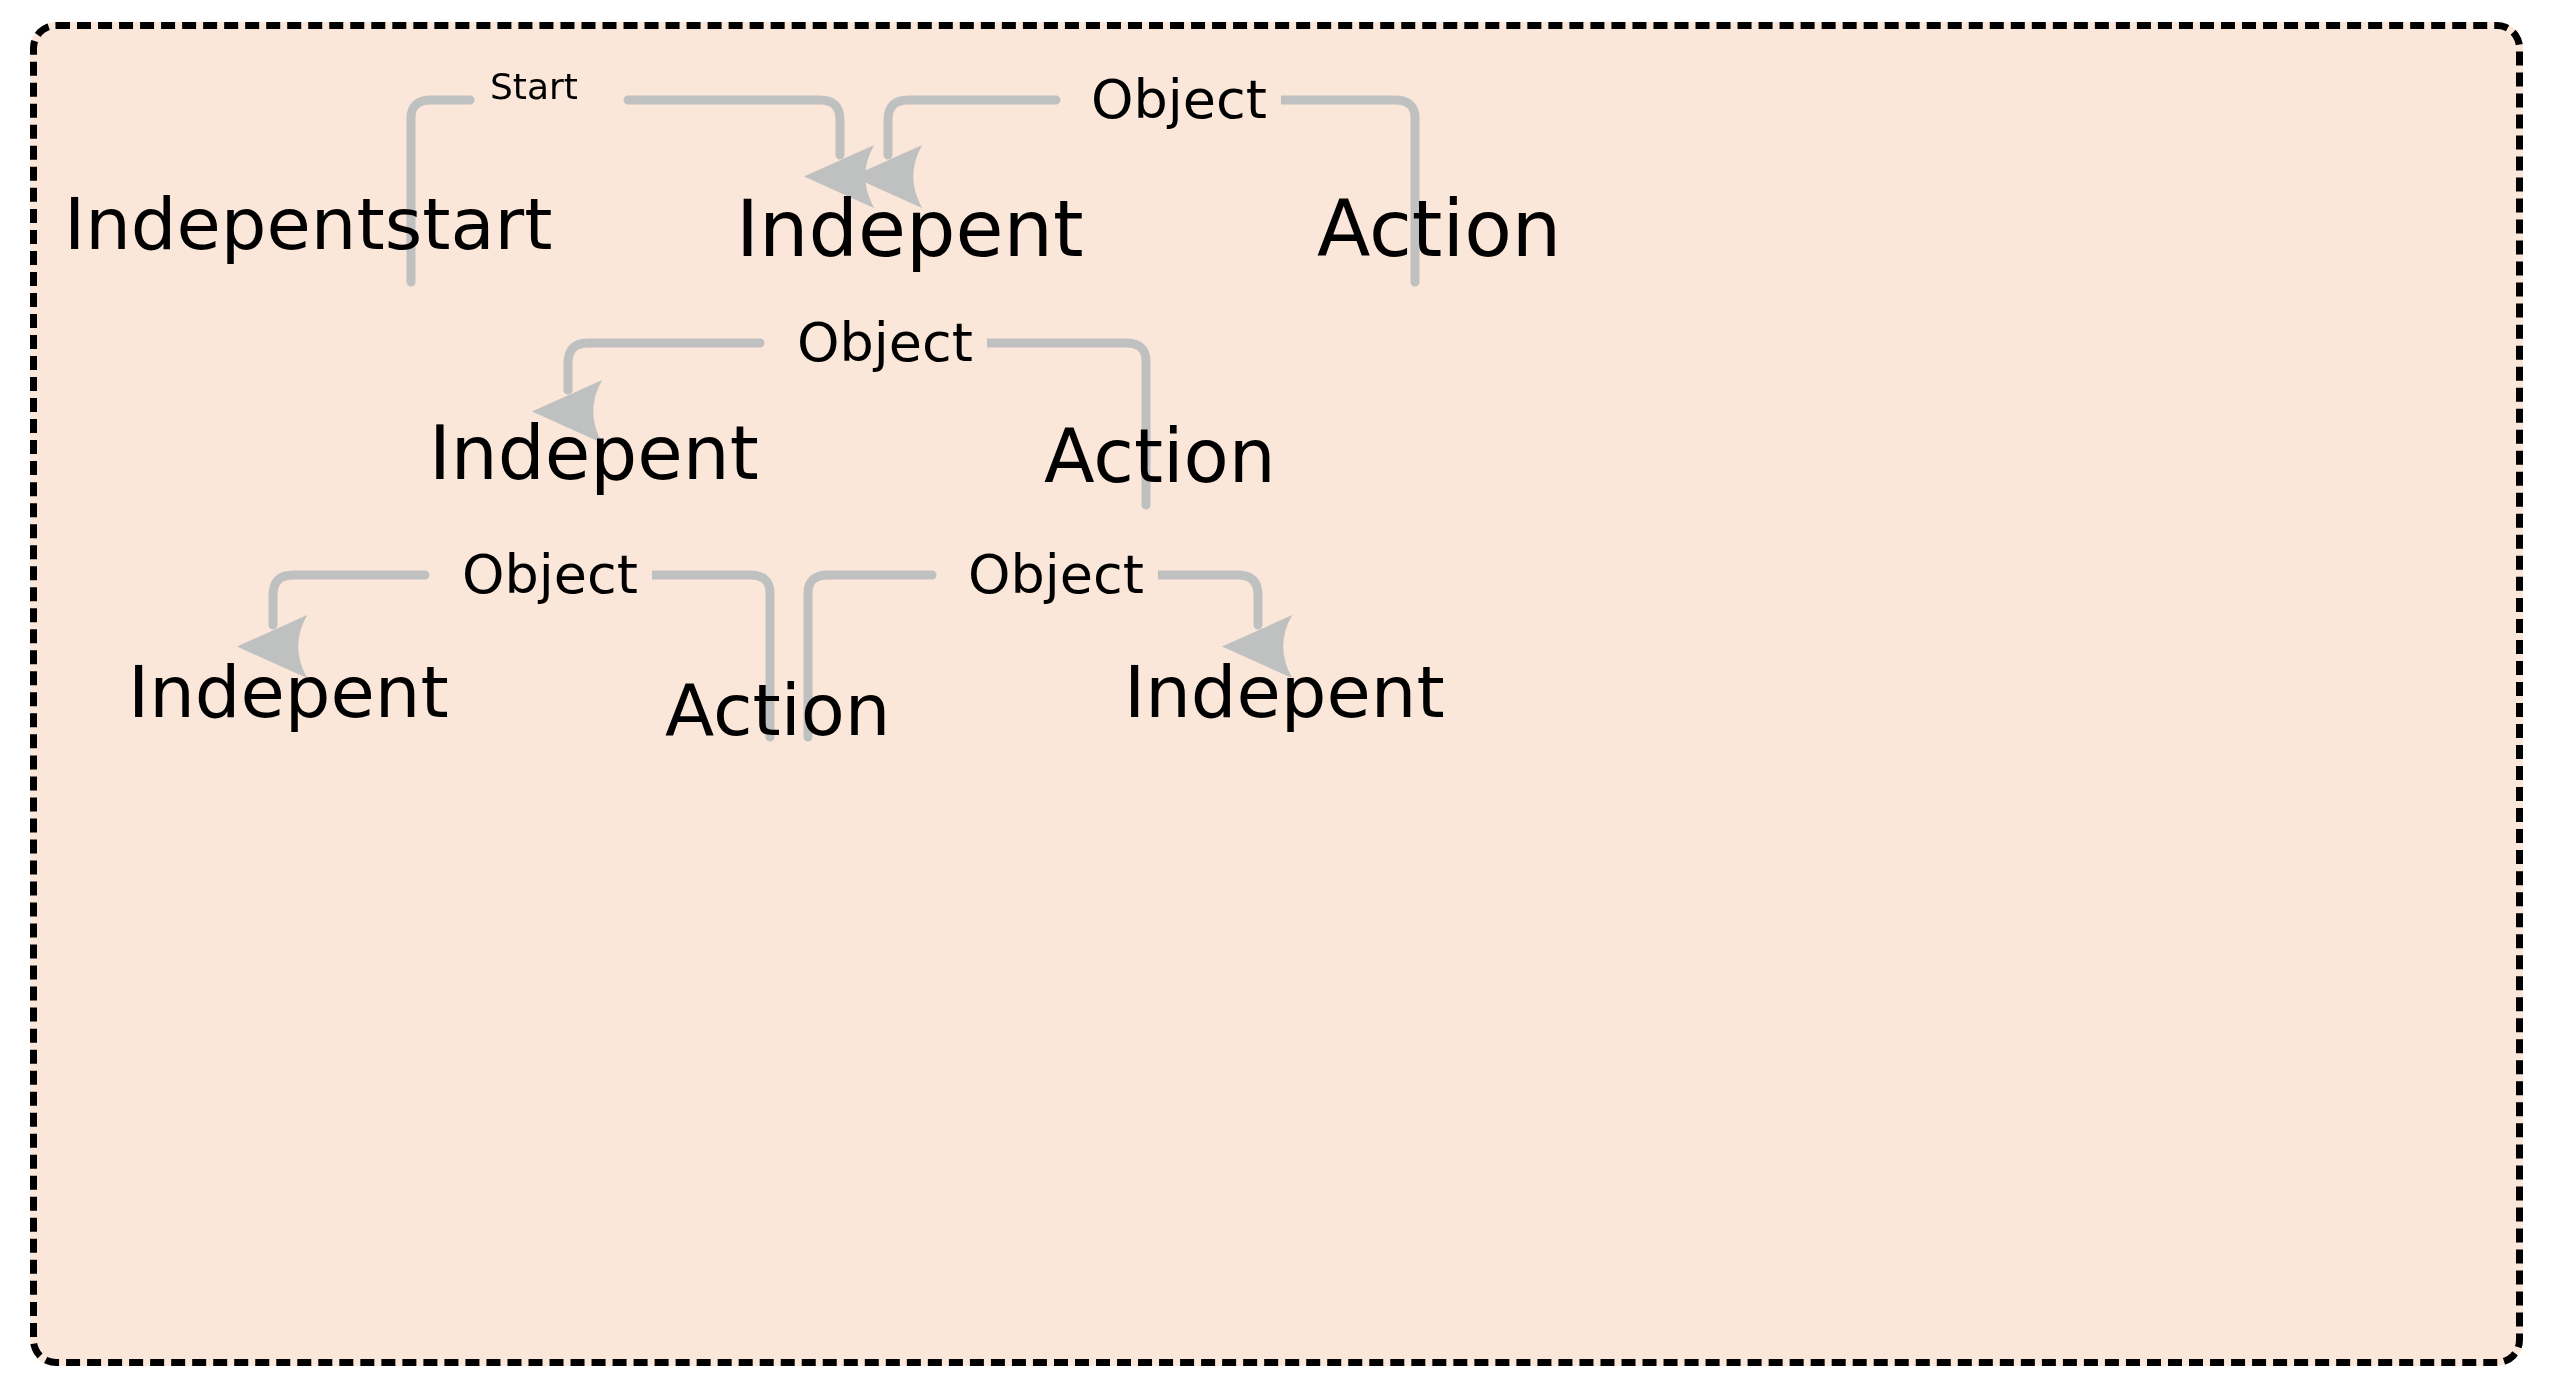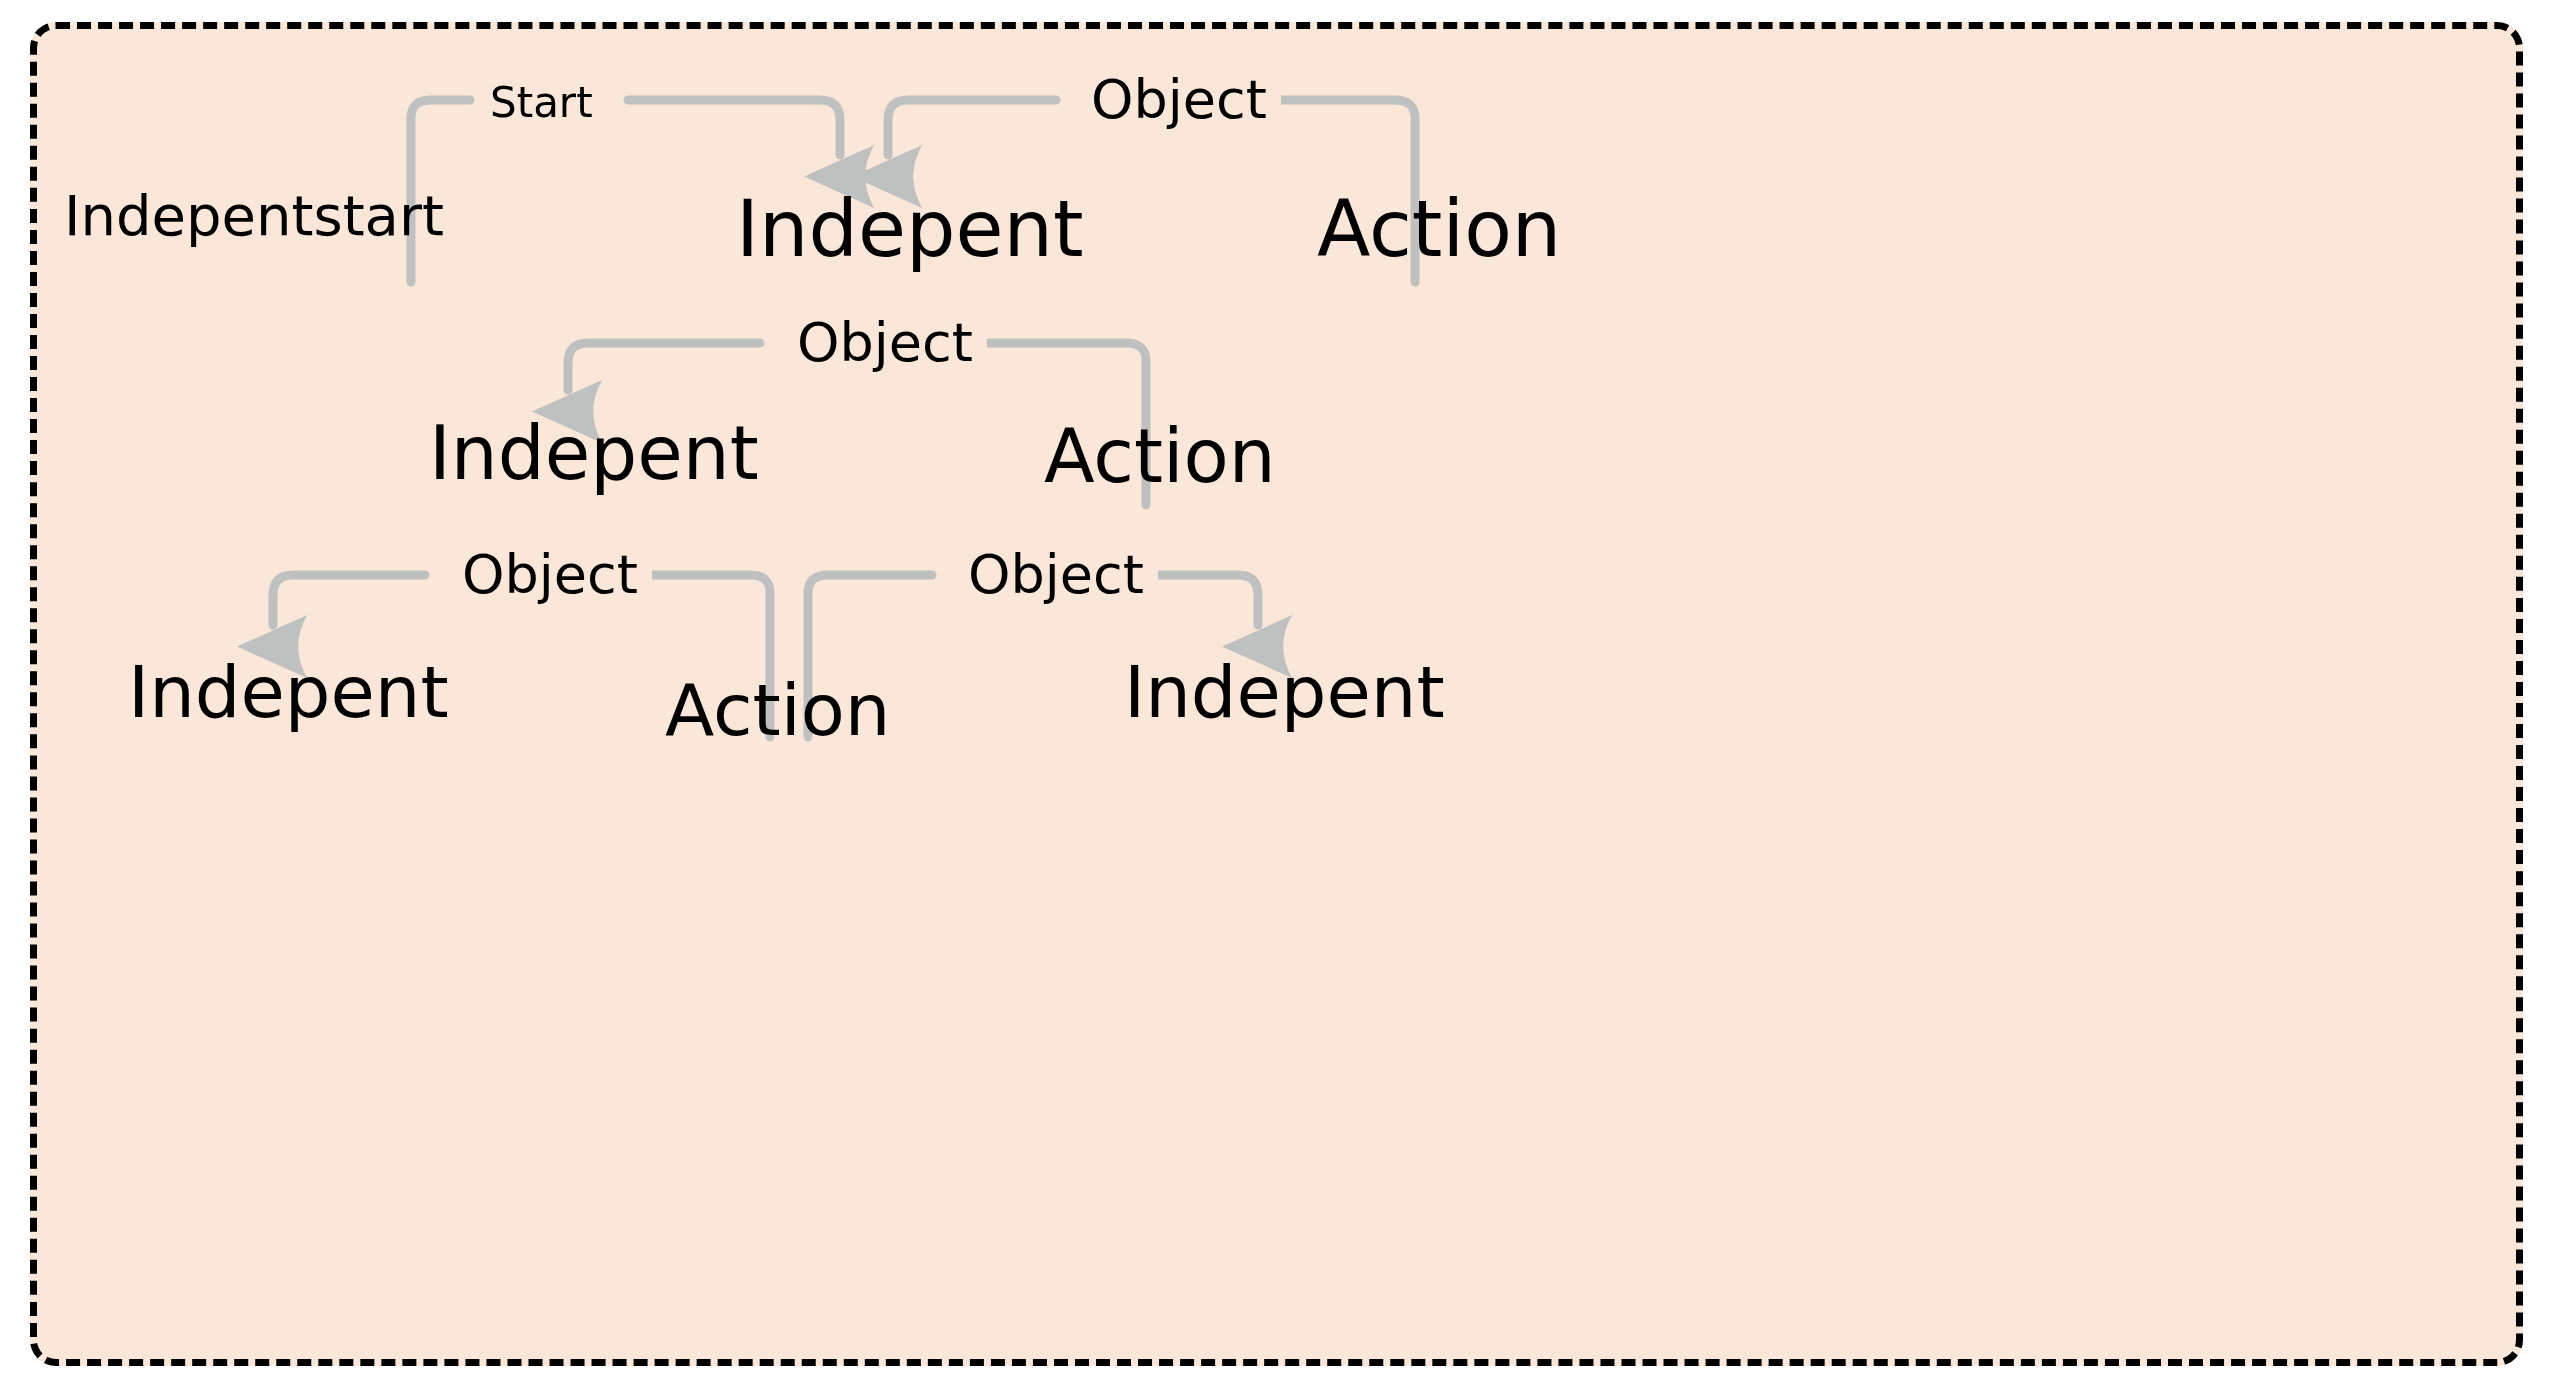--- a/index.html
+++ b/index.html
@@ -65,37 +65,37 @@
       <path d="M 760,343 L 588,343 Q 568,343 568,363 L 568,390" marker-end="url(#ah)"></path>
 
       <path d="M 770,737 L 770,593 Q 770,575 750,575 L 628,575"></path>
       <path d="M 425,575 L 293,575 Q 273,575 273,595 L 273,625" marker-end="url(#ah)"></path>
 
       <path d="M 808,737 L 808,593 Q 808,575 828,575 L 932,575"></path>
       <path d="M 1133,575 L 1238,575 Q 1258,575 1258,595 L 1258,625" marker-end="url(#ah)"></path>
     </g>
   </svg>
 
-  <div class="nodelabel" style="left:64px;top:188px;font-size:56px;">Indepentstart</div>
+  <div class="nodelabel" style="left:64px;top:188px;font-size:72px;">Indepentstart</div>
 
   <div class="nodelabel" style="left:736px;top:190px;font-size:78px;">Indepent</div>
 
   <div class="nodelabel" style="left:1317px;top:190px;font-size:78px;">Action</div>
 
   <div class="nodelabel" style="left:429px;top:416px;font-size:74px;">Indepent</div>
 
   <div class="nodelabel" style="left:1044px;top:419px;font-size:74px;">Action</div>
 
   <div class="nodelabel" style="left:128px;top:656px;font-size:72px;">Indepent</div>
 
   <div class="nodelabel" style="left:665px;top:674px;font-size:72px;">Action</div>
 
   <div class="nodelabel" style="left:1124px;top:656px;font-size:72px;">Indepent</div>
 
-  <div class="edgelabel" style="left:476px;top:82px;font-size:42px;">Start</div>
+  <div class="edgelabel" style="left:476px;top:69px;font-size:36px;">Start</div>
 
   <div class="edgelabel" style="left:1077px;top:73px;font-size:54px;">Object</div>
 
   <div class="edgelabel" style="left:783px;top:316px;font-size:54px;">Object</div>
 
   <div class="edgelabel" style="left:448px;top:548px;font-size:54px;">Object</div>
 
   <div class="edgelabel" style="left:954px;top:548px;font-size:54px;">Object</div>
 
 </div>

